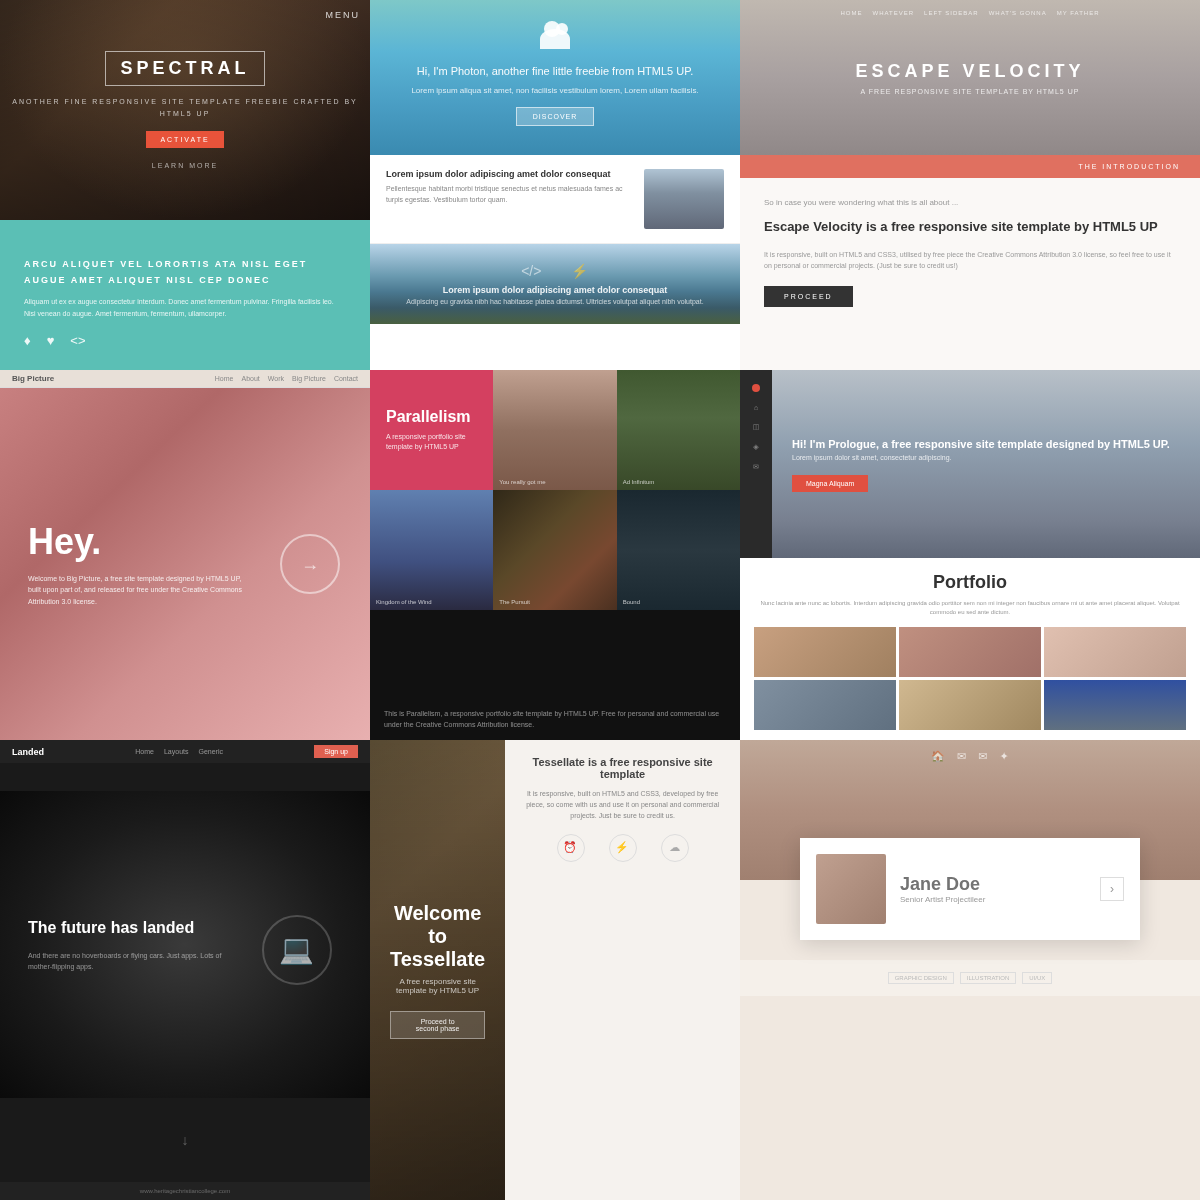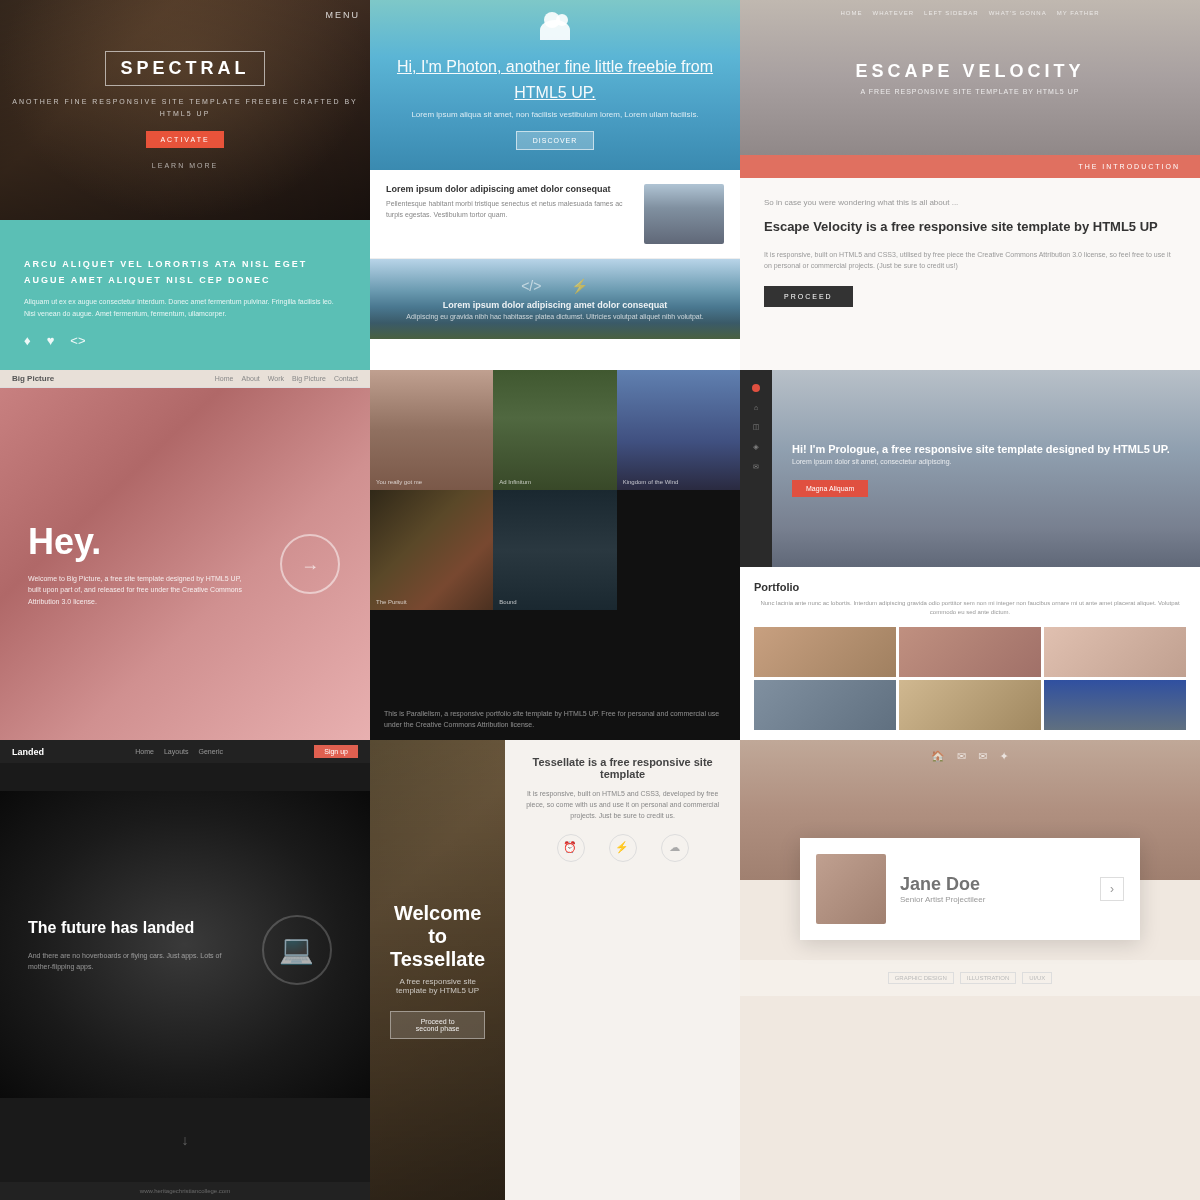--- a/index.html
+++ b/index.html
@@ -155,24 +155,23 @@
     }
     .photon-cloud::after {
       content: '';
       position: absolute;
       width: 12px; height: 12px;
       background: rgba(255,255,255,0.9);
       border-radius: 50%;
       top: -6px; left: 16px;
     }
     .photon-title {
-      font-size: 16px;
+      font-size: 11px;
       line-height: 1.6;
       opacity: 0.95;
-      text-decoration: underline;
     }
     .photon-subtitle {
       font-size: 8px;
       opacity: 0.8;
       margin-top: 4px;
       line-height: 1.5;
     }
     .photon-btn {
       background: rgba(255,255,255,0.25);
       border: 1px solid rgba(255,255,255,0.6);
@@ -528,24 +527,24 @@
       font-size: 7px;
       padding: 5px 14px;
       border: none;
       cursor: pointer;
     }
     .prologue-portfolio {
       background: #fff;
       padding: 14px 14px 10px;
     }
     .prologue-portfolio-title {
-      font-size: 11px;
+      font-size: 18px;
       font-weight: bold;
       color: #333;
-      text-align: left;
+      text-align: center;
       margin-bottom: 6px;
     }
     .prologue-portfolio-desc {
       font-size: 6px;
       color: #999;
       text-align: center;
       line-height: 1.5;
       margin-bottom: 10px;
     }
     .prologue-grid {
@@ -897,20 +896,25 @@
   </div>
   <div class="bigpicture-hero">
     <div class="bigpicture-hey">Hey.</div>
     <div class="bigpicture-text">Welcome to Big Picture, a free site template designed by HTML5 UP, built upon part of, and released for free under the Creative Commons Attribution 3.0 license.</div>
     <div class="bigpicture-circle">→</div>
   </div>
 </div>
 
 <div class="cell cell-parallelism">
   <div class="para-grid">
+    <div class="para-title-block">
+      <div class="para-title">Parallelism</div>
+      <div class="para-subtitle">A responsive portfolio site
+template by HTML5 UP</div>
+    </div>
     <div class="para-img-wrap para-img para-img-face">
       <div class="para-caption">You really got me</div>
     </div>
     <div class="para-img-wrap para-img para-img-forest">
       <div class="para-caption">Ad Infinitum</div>
     </div>
     <div class="para-img-wrap para-wind">
       <div class="para-caption">Kingdom of the Wind</div>
     </div>
     <div class="para-img-wrap para-pursuit">

